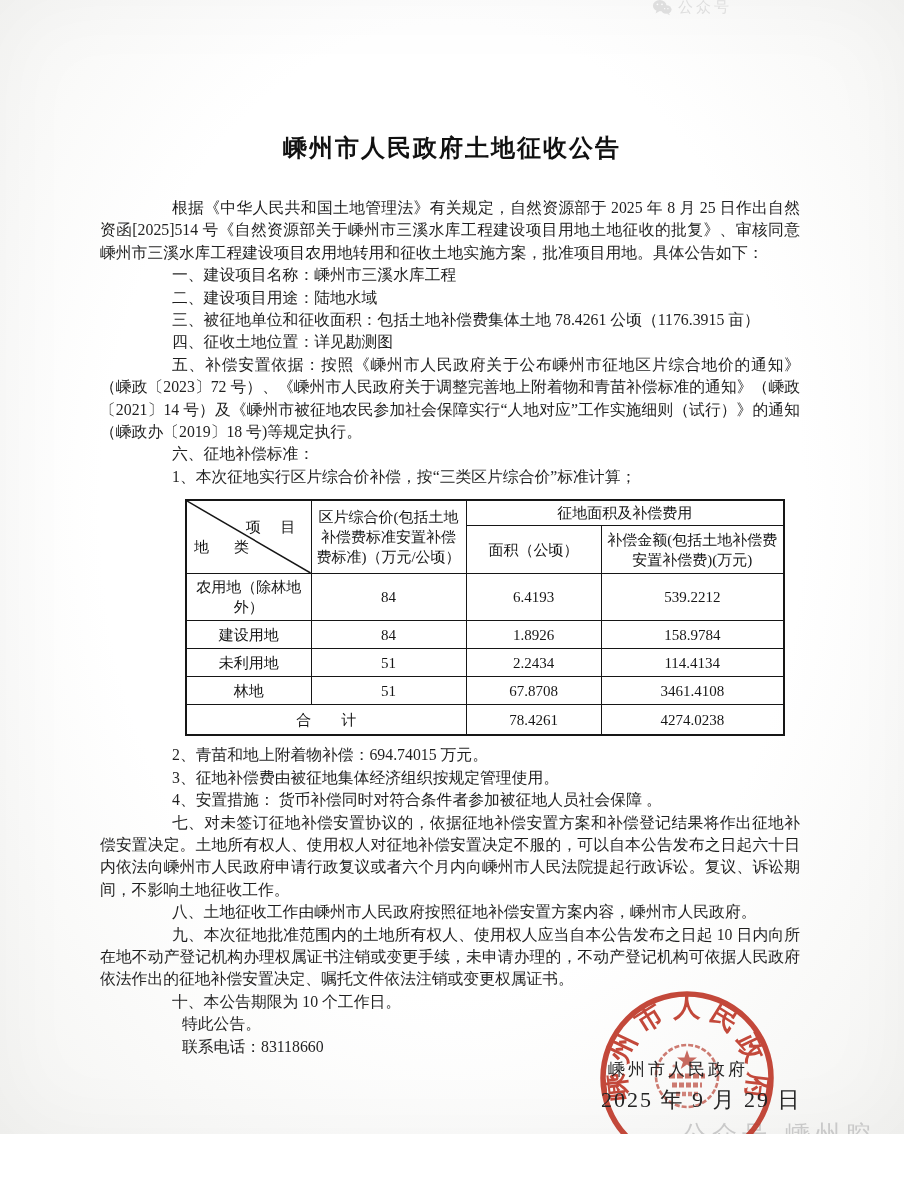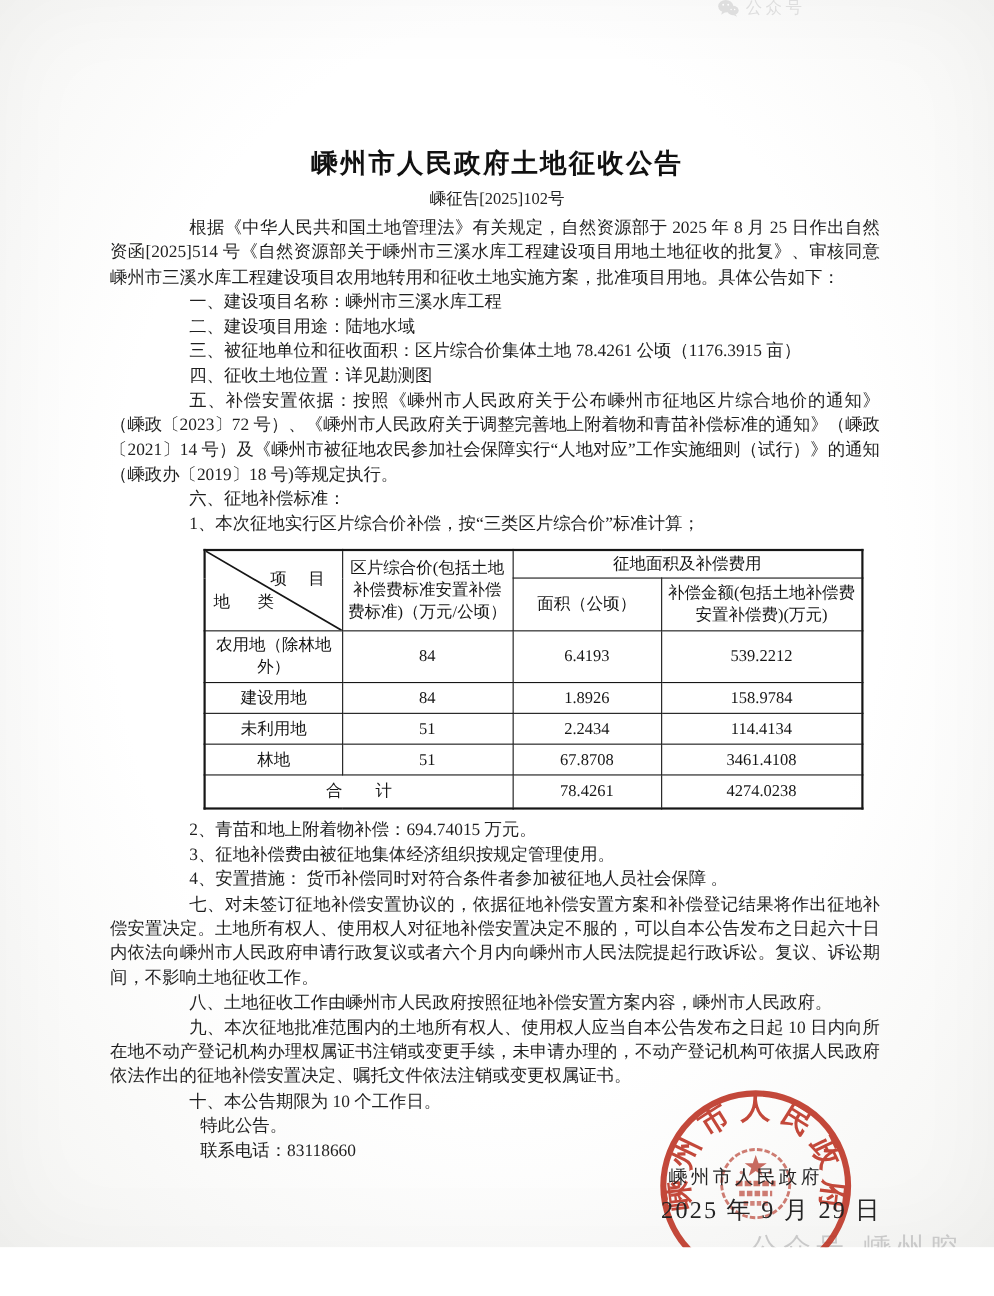--- a/index.html
+++ b/index.html
@@ -72,27 +72,26 @@
       <path d="M37 30 L39.5 35 L32.5 31.5 Z"></path>
       <circle cx="12" cy="11" r="1.9" fill="#fdfdfd"></circle>
       <circle cx="22" cy="11" r="1.9" fill="#fdfdfd"></circle>
       <circle cx="27.8" cy="20.5" r="1.5" fill="#fdfdfd"></circle>
       <circle cx="35" cy="20.5" r="1.5" fill="#fdfdfd"></circle>
     </svg>
     <span>公众号</span>
   </div>
 
   <div class="doc-title">嵊州市人民政府土地征收公告</div>
-  <div class="doc-number">嵊征告[2025]102号</div>
 
   <div class="body-flow">
     <p class="para"><span>根据《中华人民共和国土地管理法》有关规定，自然资源部于 2025 年 8 月 25 日作出自然资函[2025]514 号《自然资源部关于嵊州市三溪水库工程建设项目用地土地征收的批复》、审核同意</span><span class="u">嵊州市三溪水库工程建设项目</span><span>农用地转用和征收土地实施方案，批准项目用地。具体公告如下：</span></p>
     <p class="para"><span>一、建设项目名称：</span><span class="u">嵊州市三溪水库工程</span></p>
     <p class="para"><span>二、建设项目用途：</span><span class="u">陆地水域</span></p>
-    <p class="para"><span>三、被征地单位和征收面积：</span><span class="u">区片综合价</span><span>集体土地 </span><span class="u">78.4261</span><span> 公顷（</span><span class="u">1176.3915</span><span> 亩）</span></p>
+    <p class="para"><span>三、被征地单位和征收面积：</span><span class="u">包括土地补偿费</span><span>集体土地 </span><span class="u">78.4261</span><span> 公顷（</span><span class="u">1176.3915</span><span> 亩）</span></p>
     <p class="para"><span>四、征收土地位置：详见勘测图</span></p>
     <p class="para"><span>五、补偿安置依据：按照《嵊州市人民政府关于公布嵊州市征地区片综合地价的通知》（嵊政〔2023〕72 号）、《嵊州市人民政府关于调整完善地上附着物和青苗补偿标准的通知》（嵊政〔2021〕14 号）及《嵊州市被征地农民参加社会保障实行“人地对应”工作实施细则（试行）》的通知（嵊政办〔2019〕18 号)等规定执行。</span></p>
     <p class="para"><span>六、征地补偿标准：</span></p>
     <p class="para"><span>1、本次征地实行区片综合价补偿，按“</span><span class="u">三类区片综合价</span><span>”标准计算；</span></p>
 
     <table class="comp">
       <colgroup>
           <col style="width:125px">
           <col style="width:155px">
           <col style="width:135px">

